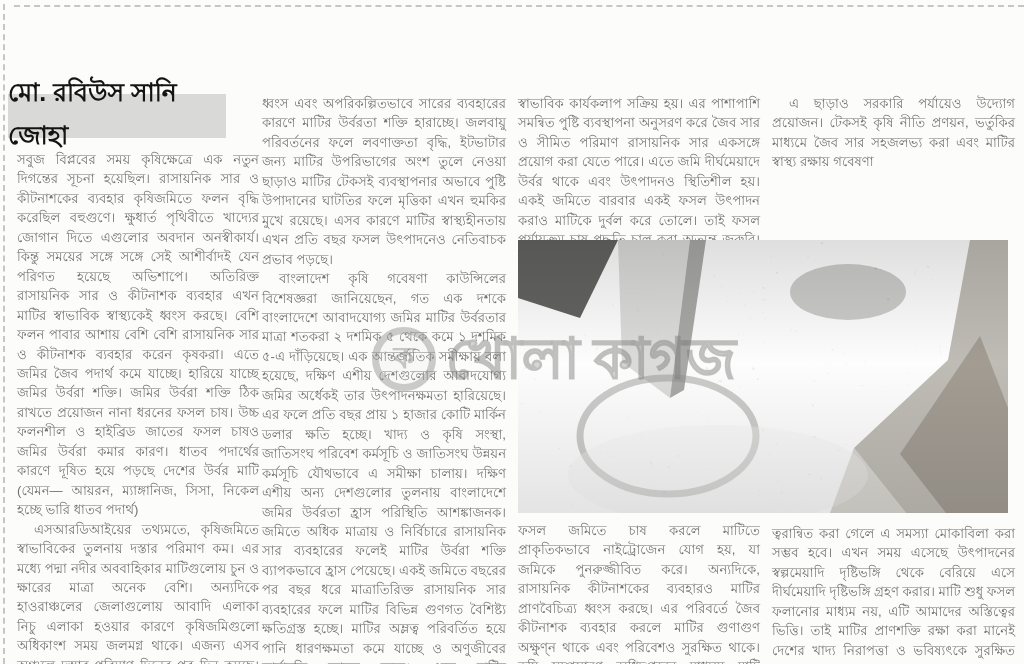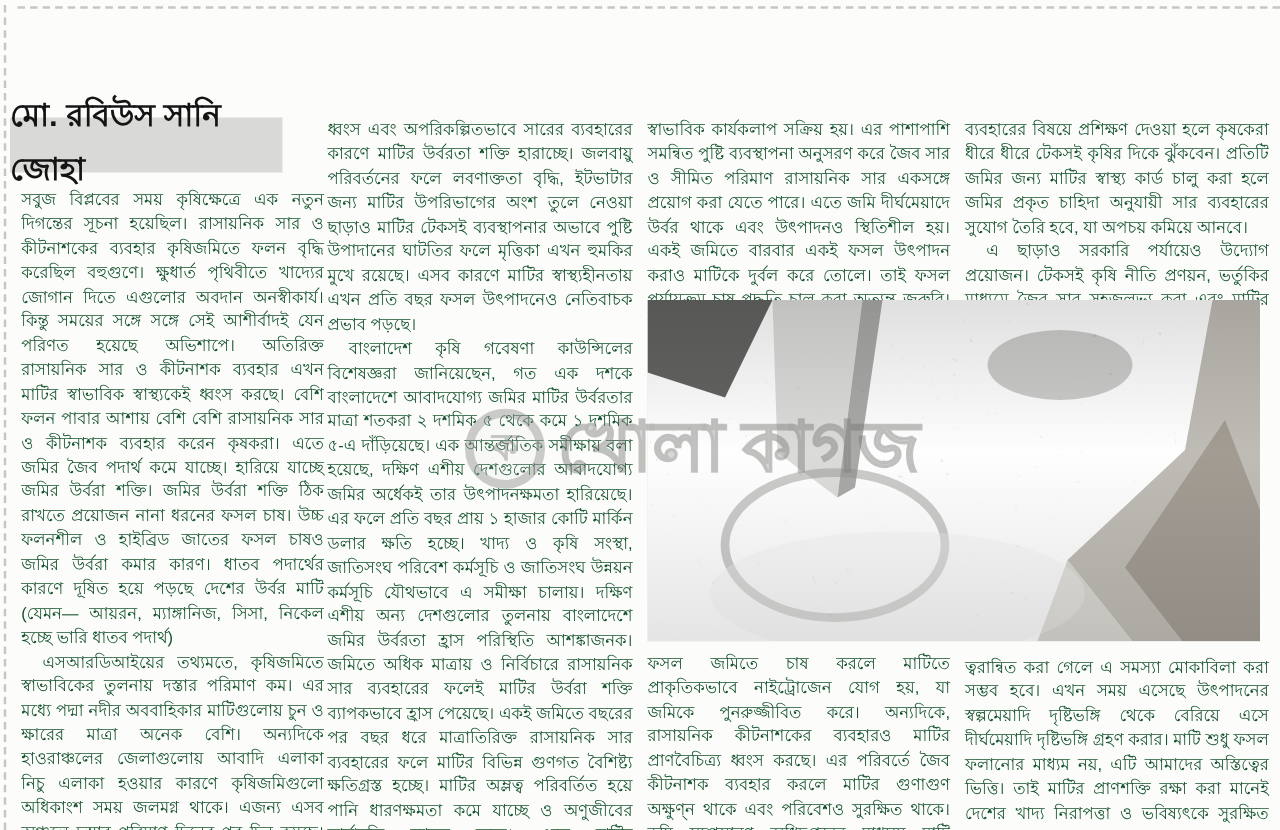--- a/index.html
+++ b/index.html
@@ -24,21 +24,21 @@
   .byline-box{
     position:absolute;left:8px;top:94px;width:218px;height:44px;
     background:#d9d9d7;
     display:flex;align-items:center;justify-content:center;
     font-size:25px;font-weight:700;color:#141414;
   }
   .col{
     position:absolute;
     text-align:justify;
     font-size:13.2px;line-height:19.45px;
-    color:#14532d;
+    color:#737373;
   }
   .col p{margin:0;}
   .col p.ind{text-indent:17px;}
   .c1{left:17px;top:150px;width:242px;height:506px;}
   .c2{left:262px;top:94px;width:244px;height:562px;}
   .c3t{left:518px;top:94px;width:242px;height:144px;}
   .c4t{left:772px;top:94px;width:243px;height:144px;}
   .c3b{left:518px;top:521px;width:242px;height:135px;}
   .c4b{left:772px;top:524px;width:243px;height:132px;}
 
@@ -91,21 +91,20 @@
     <p>ধ্বংস এবং অপরিকল্পিতভাবে সারের ব্যবহারের কারণে মাটির উর্বরতা শক্তি হারাচ্ছে। জলবায়ু পরিবর্তনের ফলে লবণাক্ততা বৃদ্ধি, ইটভাটার জন্য মাটির উপরিভাগের অংশ তুলে নেওয়া ছাড়াও মাটির টেকসই ব্যবস্থাপনার অভাবে পুষ্টি উপাদানের ঘাটতির ফলে মৃত্তিকা এখন হুমকির মুখে রয়েছে। এসব কারণে মাটির স্বাস্থ্যহীনতায় এখন প্রতি বছর ফসল উৎপাদনেও নেতিবাচক প্রভাব পড়ছে।</p>
     <p class="ind">বাংলাদেশ কৃষি গবেষণা কাউন্সিলের বিশেষজ্ঞরা জানিয়েছেন, গত এক দশকে বাংলাদেশে আবাদযোগ্য জমির মাটির উর্বরতার মাত্রা শতকরা ২ দশমিক ৫ থেকে কমে ১ দশমিক ৫-এ দাঁড়িয়েছে। এক আন্তর্জাতিক সমীক্ষায় বলা হয়েছে, দক্ষিণ এশীয় দেশগুলোর আবাদযোগ্য জমির অর্ধেকই তার উৎপাদনক্ষমতা হারিয়েছে। এর ফলে প্রতি বছর প্রায় ১ হাজার কোটি মার্কিন ডলার ক্ষতি হচ্ছে। খাদ্য ও কৃষি সংস্থা, জাতিসংঘ পরিবেশ কর্মসূচি ও জাতিসংঘ উন্নয়ন কর্মসূচি যৌথভাবে এ সমীক্ষা চালায়। দক্ষিণ এশীয় অন্য দেশগুলোর তুলনায় বাংলাদেশে জমির উর্বরতা হ্রাস পরিস্থিতি আশঙ্কাজনক। জমিতে অধিক মাত্রায় ও নির্বিচারে রাসায়নিক সার ব্যবহারের ফলেই মাটির উর্বরা শক্তি ব্যাপকভাবে হ্রাস পেয়েছে। একই জমিতে বছরের পর বছর ধরে মাত্রাতিরিক্ত রাসায়নিক সার ব্যবহারের ফলে মাটির বিভিন্ন গুণগত বৈশিষ্ট্য ক্ষতিগ্রস্ত হচ্ছে। মাটির অম্লত্ব পরিবর্তিত হয়ে পানি ধারণক্ষমতা কমে যাচ্ছে ও অণুজীবের কার্যাবলি ব্যাহত হচ্ছে। এতে মাটির উৎপাদনশীলতা ধীরে ধীরে কমে যাচ্ছে।</p>
 
   </div>
 
   <div class="col c3t">
     <p>স্বাভাবিক কার্যকলাপ সক্রিয় হয়। এর পাশাপাশি সমন্বিত পুষ্টি ব্যবস্থাপনা অনুসরণ করে জৈব সার ও সীমিত পরিমাণ রাসায়নিক সার একসঙ্গে প্রয়োগ করা যেতে পারে। এতে জমি দীর্ঘমেয়াদে উর্বর থাকে এবং উৎপাদনও স্থিতিশীল হয়। একই জমিতে বারবার একই ফসল উৎপাদন করাও মাটিকে দুর্বল করে তোলে। তাই ফসল পর্যায়ক্রম চাষ পদ্ধতি চালু করা অত্যন্ত জরুরি। বিশেষ করে ডাল জাতীয়</p>
   </div>
 
   <div class="col c4t">
-    <p>ব্যবহারের বিষয়ে প্রশিক্ষণ দেওয়া হলে কৃষকেরা ধীরে ধীরে টেকসই কৃষির দিকে ঝুঁকবেন। প্রতিটি জমির জন্য মাটির স্বাস্থ্য কার্ড চালু করা হলে জমির প্রকৃত চাহিদা অনুযায়ী সার ব্যবহারের সুযোগ তৈরি হবে, যা অপচয় কমিয়ে আনবে।</p>
     <p class="ind">এ ছাড়াও সরকারি পর্যায়েও উদ্যোগ প্রয়োজন। টেকসই কৃষি নীতি প্রণয়ন, ভর্তুকির মাধ্যমে জৈব সার সহজলভ্য করা এবং মাটির স্বাস্থ্য রক্ষায় গবেষণা</p>
   </div>
 
   <div class="photo">
     <svg viewBox="0 0 490 273" preserveAspectRatio="none" aria-hidden="true">
       <defs>
         <filter id="granules" x="0" y="0" width="100%" height="100%">
           <feTurbulence type="fractalNoise" baseFrequency="0.16 0.16" numOctaves="2" seed="11" result="noise"></feTurbulence>
           <feColorMatrix in="noise" type="saturate" values="0" result="gray"></feColorMatrix>
           <feComponentTransfer in="gray">

